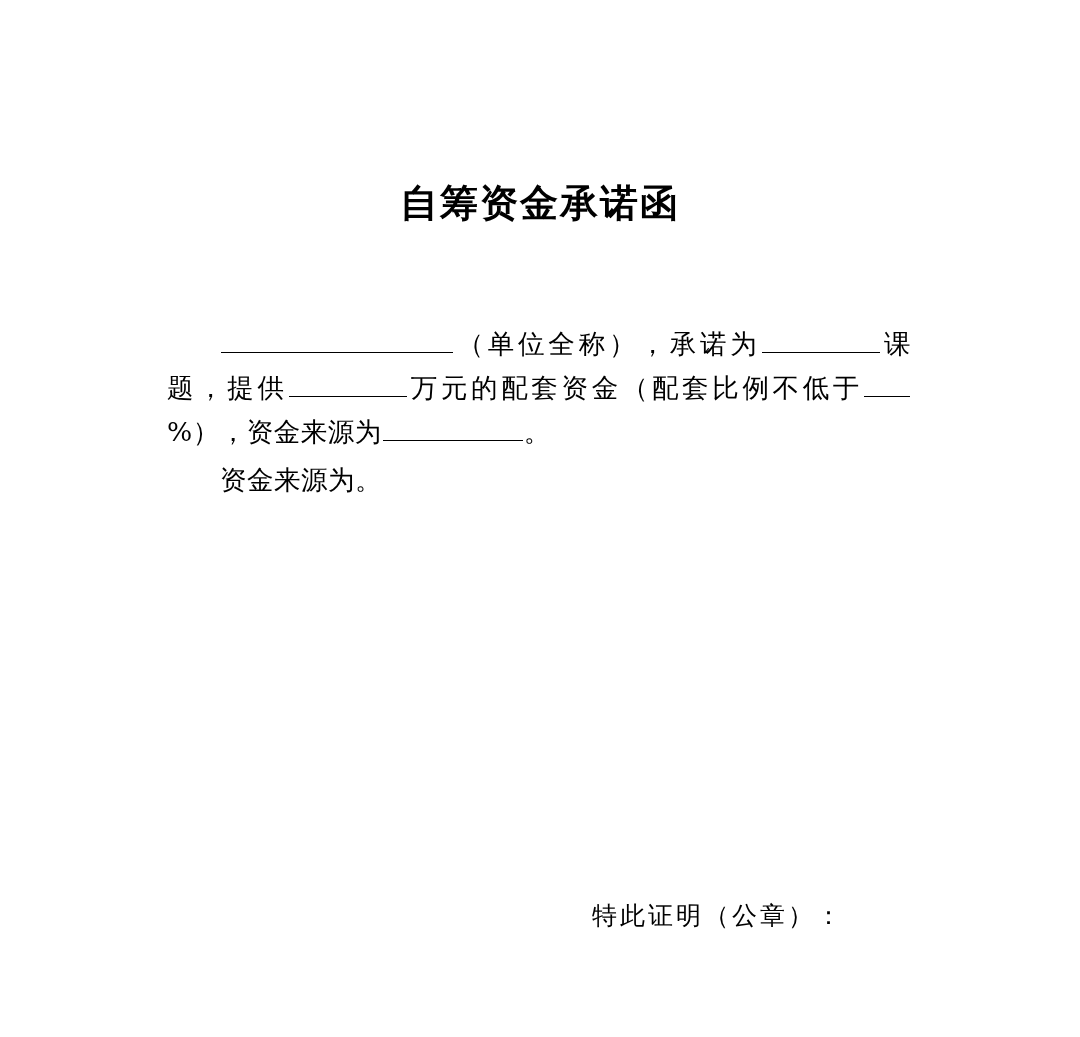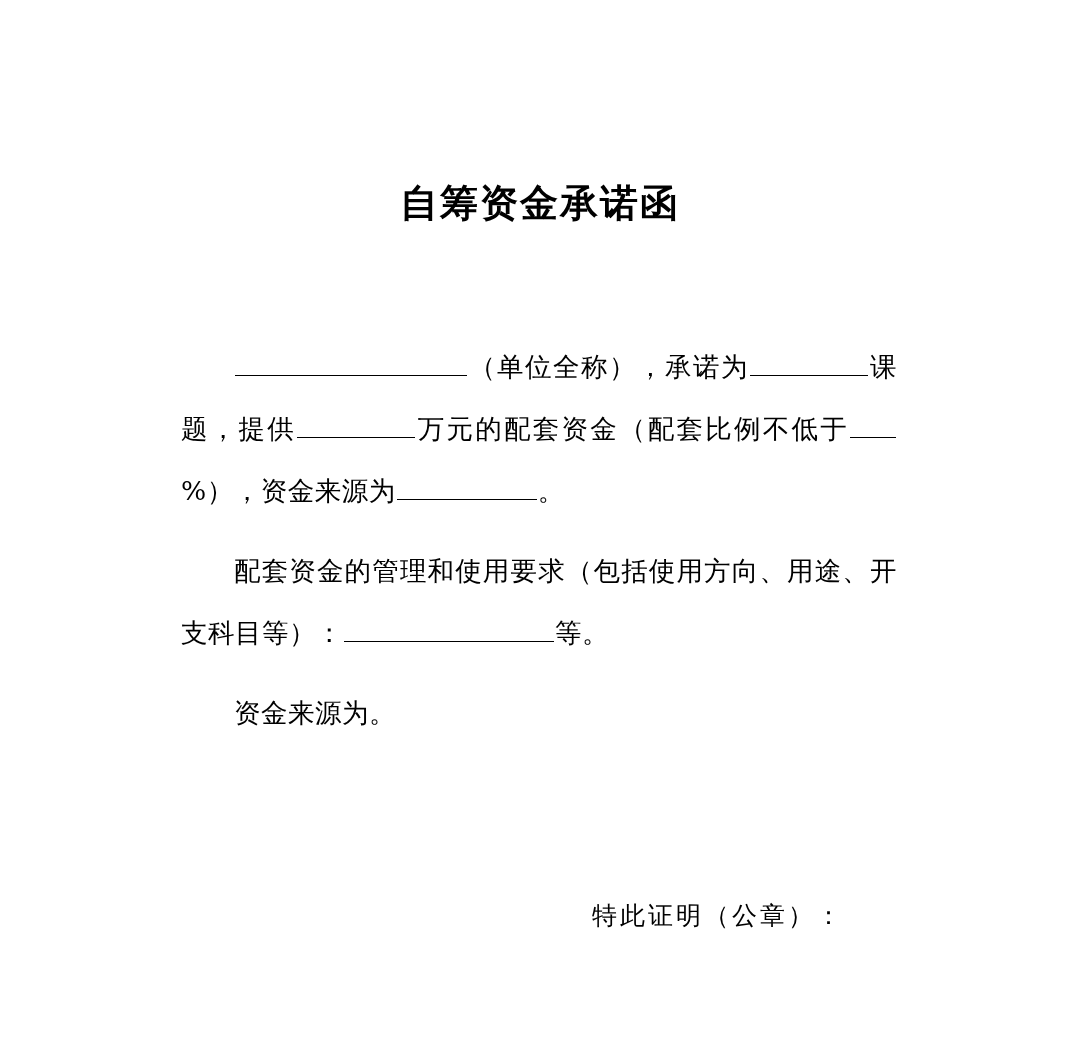--- a/index.html
+++ b/index.html
@@ -34,24 +34,24 @@
     right: 0;
   }
   .body-block {
     position: absolute;
     top: 318px;
     left: 163px;
     width: 752px;
   }
   .para {
     font-size: 26.5px;
-    line-height: 62px;
+    line-height: 44px;
     text-align: justify;
     text-justify: inter-ideograph;
-    margin: 18px;
+    margin: 4px;
     letter-spacing: 0.5px;
   }
   .indent {
     text-indent: 2em;
   }
   .blank {
     display: inline-block;
     border-bottom: 1.6px solid #000;
     vertical-align: baseline;
     height: 1.05em;
@@ -82,21 +82,20 @@
 <body>
 
 <div class="page">
 
   <h1 class="doc-title">自筹资金承诺函</h1>
 
   <div class="body-block">
 
     <p class="para indent"><span class="blank b-unit"></span><span>（单位全称），承诺为</span><span class="blank b-topic"></span><span>课题，提供</span><span class="blank b-amount"></span><span>万元的配套资金（配套比例不低于</span><span class="blank b-pct"></span><span>%），资金来源为</span><span class="blank b-source"></span><span>。</span></p>
 
-    <p class="para indent"><span>配套资金的管理和使用要求（包括使用方向、用途、开支科目等）：</span><span class="blank b-item"></span><span>等。</span></p>
 
     <p class="para indent">资金来源为。</p>
 
   </div>
 
   <div class="sign-block">
     <div>特此证明（公章）：</div>
   </div>
 
 </div>

